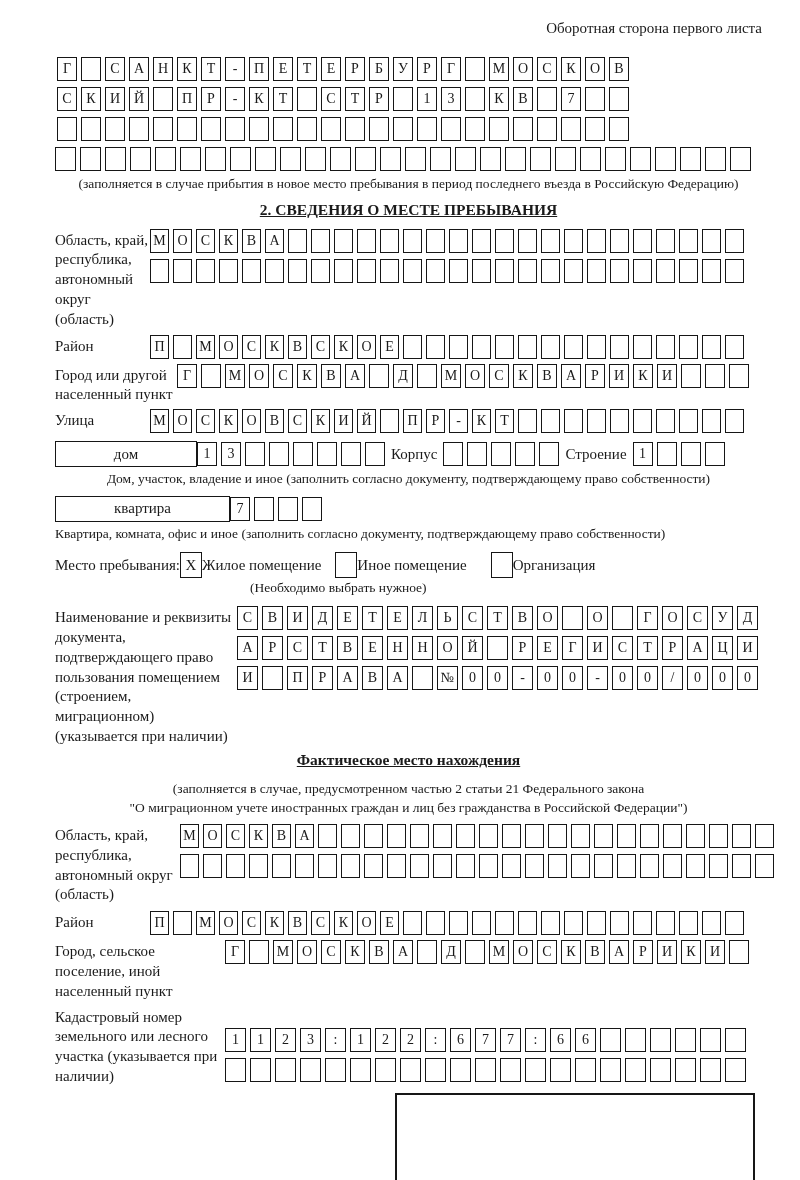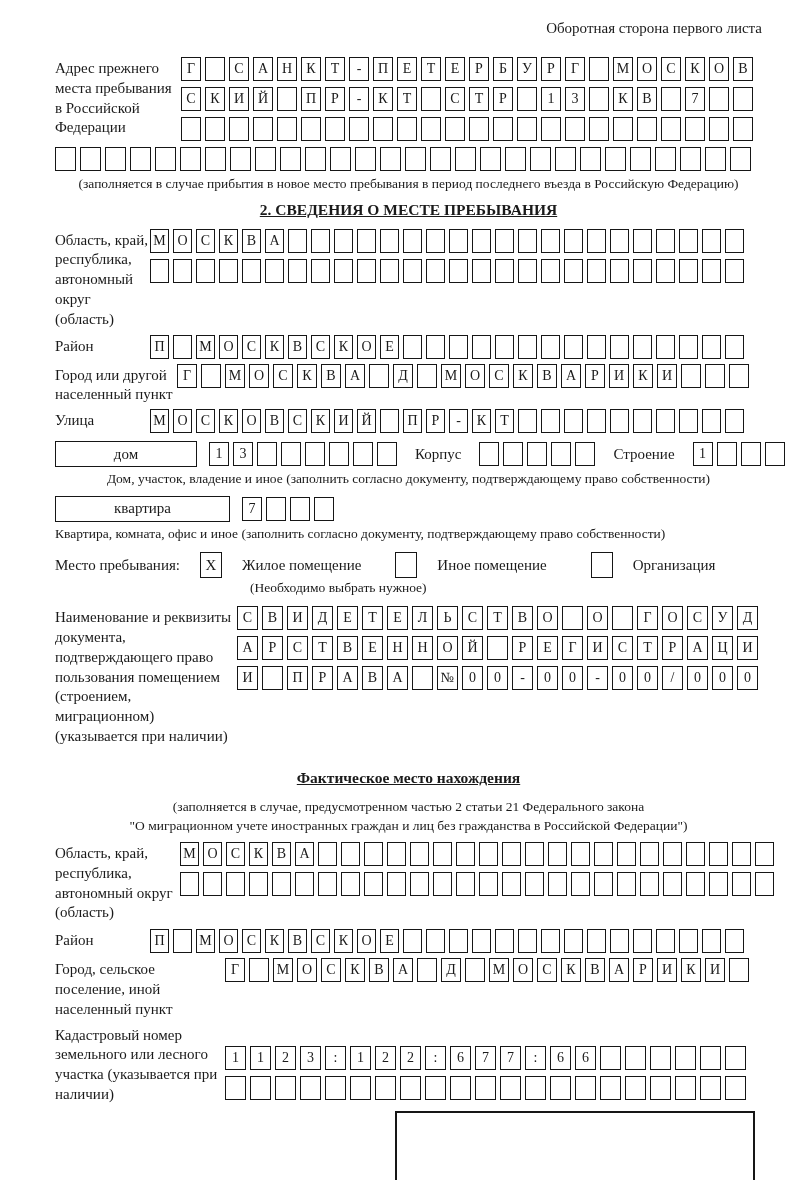--- a/index.html
+++ b/index.html
@@ -26,43 +26,42 @@
   .g28 .cell{width:21px;}
   .g21 .cell{width:21px;}
   .g22 .cell{width:20px;}
   .caption{font-size:13.5px;text-align:center;margin:3px 0 6px 0;line-height:1.3;}
   .sec-title{font-weight:bold;font-size:15.5px;text-align:center;margin:8px 0 10px 0;text-decoration:underline;}
   .wide-box{
     border:1.8px solid #161616;height:26px;box-sizing:border-box;
     display:inline-flex;align-items:center;justify-content:center;
     font-size:15px;flex:0 0 auto;
   }
-  .inline-row{display:flex;align-items:center;gap:12px;margin:8px 0 2px 0;}
+  .inline-row{display:flex;align-items:center;gap:0;margin:8px 0 2px 0;}
   .mid-label{font-size:15px;padding:0 6px;}
   .checkbox{
     width:22px;height:26px;border:1.6px solid #161616;box-sizing:border-box;
     display:inline-flex;align-items:center;justify-content:center;
     font-size:15px;flex:0 0 auto;
   }
-  .mesto-row{display:flex;align-items:center;gap:20px;font-size:15px;margin:10px 0 2px 0;}
+  .mesto-row{display:flex;align-items:center;gap:0;font-size:15px;margin:10px 0 2px 0;}
   .mesto-note{font-size:13.5px;margin:2px 0 10px 195px;}
   .fact-cap{font-size:13.5px;text-align:center;line-height:1.45;margin-bottom:6px;}
   .stamp-wrap{margin-left:300px;width:420px;margin-top:6px;}
   .stamp-box{width:360px;height:175px;border:2px solid #161616;box-sizing:border-box;margin-left:40px;background:#fff;}
   .mb4{margin-bottom:4px;}
 </style>
 </head>
 <body>
 
 <div class="page">
 
   <div class="top-note">Оборотная сторона первого листа</div>
 
   <div class="field">
-    <div class="flabel" style="width:124px">Адрес прежнего места пребывания в Российской Федерации</div>
     <div class="rows" style="margin-left:2px">
       <div class="grid g24">
           <span class="cell">Г</span>
           <span class="cell"></span>
           <span class="cell">С</span>
           <span class="cell">А</span>
           <span class="cell">Н</span>
           <span class="cell">К</span>
           <span class="cell">Т</span>
           <span class="cell">-</span>
@@ -447,21 +446,21 @@
           <span class="cell">0</span>
           <span class="cell">0</span>
           <span class="cell">/</span>
           <span class="cell">0</span>
           <span class="cell">0</span>
           <span class="cell">0</span>
         </div>
     </div>
   </div>
 
-  <div class="sec-title" style="margin-top:22px">Фактическое место нахождения</div>
+  <div class="sec-title" style="margin-top:4px">Фактическое место нахождения</div>
   <div class="fact-cap">
     <span>(заполняется в случае, предусмотренном частью 2 статьи 21 Федерального закона</span><br>
     <span>"О миграционном учете иностранных граждан и лиц без гражданства в Российской Федерации")</span>
   </div>
 
   <div class="field">
     <div class="flabel" style="width:125px">Область, край, республика, автономный округ (область)</div>
     <div class="rows">
       <div class="grid g26">
           <span class="cell">М</span>

